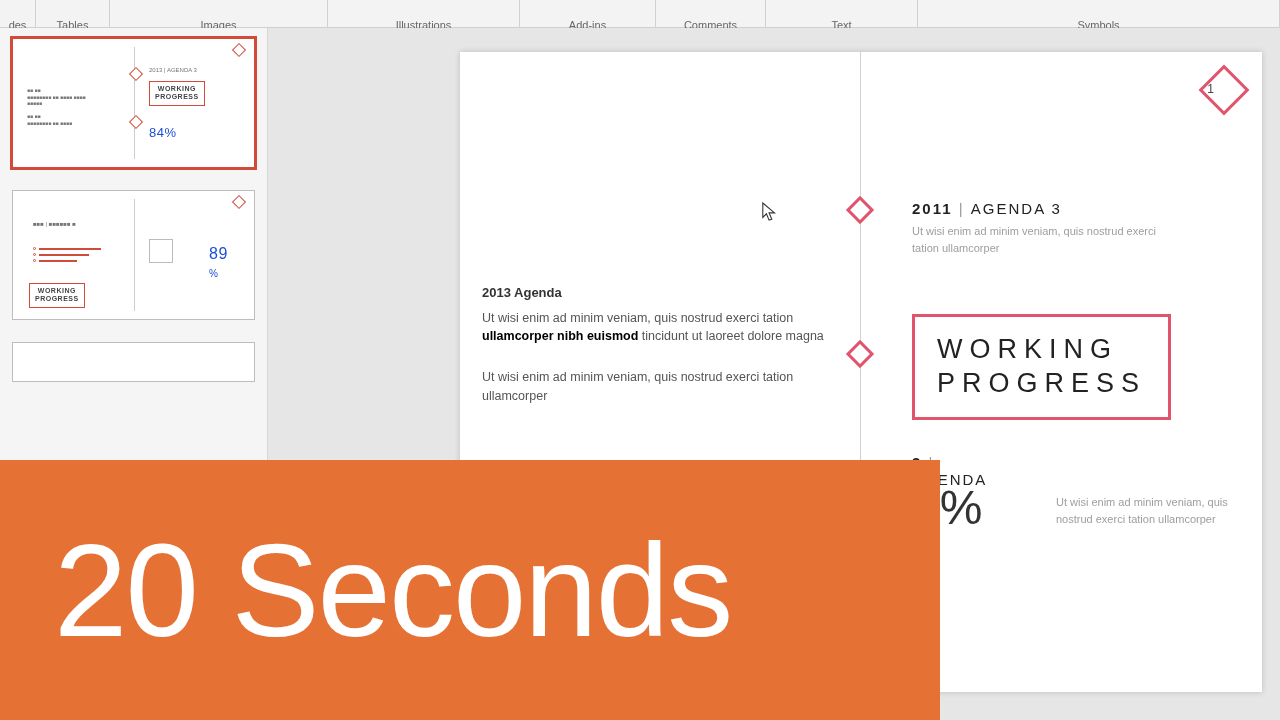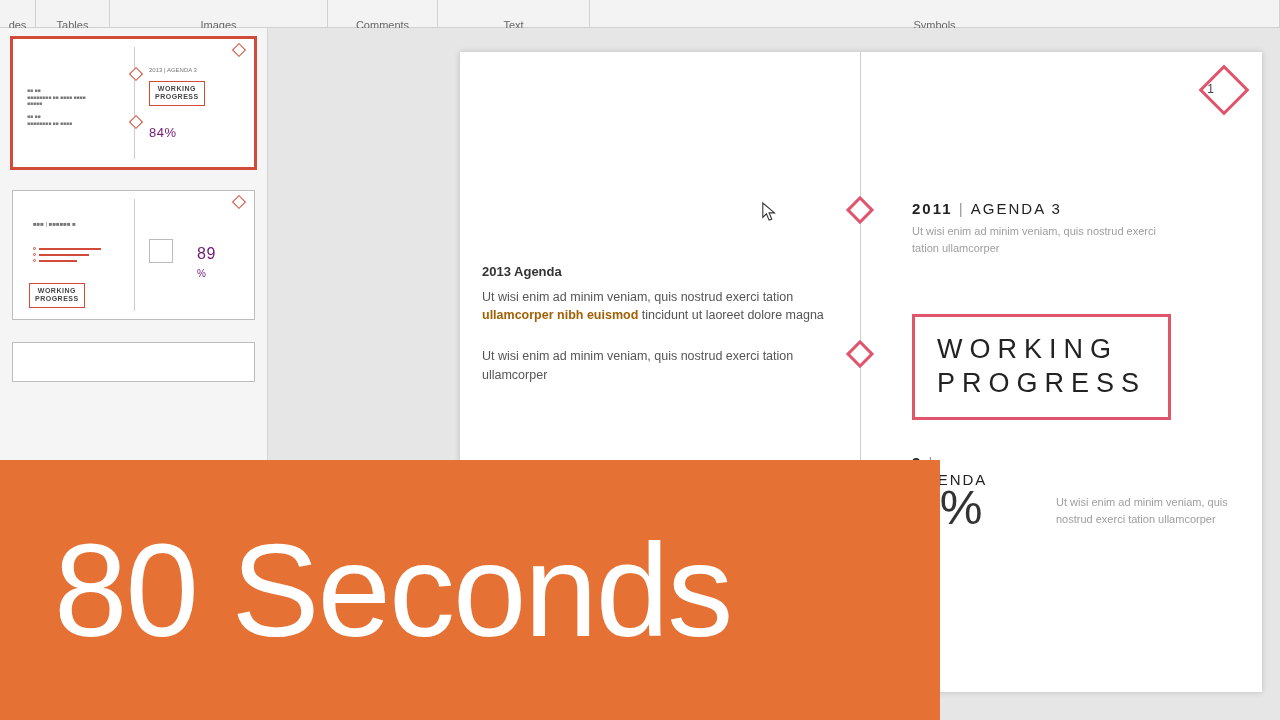--- a/index.html
+++ b/index.html
@@ -18,36 +18,36 @@
   .ribbon .g8 { flex:1; }
   
   .thumb-panel { position:absolute; top:28px; left:0; width:268px; bottom:0; background:#f5f5f5; border-right:1px solid #d6d6d6; padding:10px 12px; overflow:hidden; }
   .thumb { background:#fff; border:1px solid #bdbdbd; margin-bottom:22px; position:relative; height:130px; }
   .thumb.selected { outline:3px solid #d14a3a; outline-offset:-1px; }
   .thumb .vline { position:absolute; top:8px; bottom:8px; left:50%; width:1px; background:#ccc; }
   .thumb .dia { position:absolute; width:10px; height:10px; border:1.5px solid #d14a3a; background:#fff; transform:rotate(45deg); }
   .thumb .dia.tr { top:6px; right:10px; }
   .thumb .block { position:absolute; font-size:5px; color:#777; line-height:1.3; }
   .thumb .box { border:1.5px solid #d14a3a; font-size:7px; letter-spacing:0.5px; font-weight:600; color:#444; padding:3px 5px; text-align:center; line-height:1.2; position:absolute; }
-  .thumb .num { position:absolute; font-size:13px; font-weight:300; color:#701a75; letter-spacing:0.5px; }
+  .thumb .num { position:absolute; font-size:13px; font-weight:300; color:#1d4ed8; letter-spacing:0.5px; }
   .bars { position:absolute; left:20px; top:56px; width:90px; }
   .bars .row { display:flex; align-items:center; margin-bottom:3px; }
   .bars .dot{ width:3px; height:3px; border:1px solid #d14a3a; background:#fff; border-radius:50%; margin-right:3px; }
   .bars .bar { height:2px; background:#d14a3a; }
   
   .canvas-area { position:absolute; top:28px; left:268px; right:0; bottom:0; background:#e6e6e6; }
   .slide { position:absolute; top:24px; left:192px; width:802px; height:640px; background:#fff; box-shadow:0 0 6px rgba(0,0,0,0.18); }
   .slide .center-line { position:absolute; top:0; bottom:0; left:400px; width:1px; background:#d0d0d0; }
   .slide .page-dia { position:absolute; top:20px; right:20px; width:36px; height:36px; border:3px solid #E0546C; background:#fff; transform:rotate(45deg); }
   .slide .page-num-inside { position:absolute; top:30px; right:48px; font-size:12px; color:#444; z-index:2; }
   .slide .dia-mid { position:absolute; width:20px; height:20px; border:3px solid #E0546C; background:#fff; transform:rotate(45deg); left:390px; }
-  .slide .left-col { position:absolute; left:22px; top:210px; width:360px; font-size:12.5px; color:#333; line-height:1.5; }
+  .slide .left-col { position:absolute; left:22px; top:231px; width:360px; font-size:12.5px; color:#333; line-height:1.5; }
   .slide .left-col .hdr { font-weight:700; font-size:13px; margin-bottom:6px; }
   .slide .left-col .para { color:#555; margin-bottom:22px; }
-  .slide .left-col .para b { font-weight:700; color:#a16207; }
+  .slide .left-col .para b { font-weight:700; color:#000000; }
   .slide .right-col { position:absolute; left:452px; top:148px; width:330px; }
   .slide .sect-title { font-weight:700; letter-spacing:2px; font-size:15px; color:#222; }
   .slide .sect-title .bar { font-weight:400; color:#999; }
   .slide .sect-sub { font-size:11px; color:#9e9e9e; margin-top:6px; line-height:1.5; max-width:260px; }
   .slide .wp-box { border:3px solid #E0546C; position:absolute; left:452px; top:262px; padding:16px 22px; }
   .slide .wp-box div { font-size:27px; font-weight:500; letter-spacing:7px; color:#222; line-height:1.25; }
   .slide .pct { position:absolute; left:452px; top:432px; display:flex; align-items:flex-start; gap:14px; }
   .slide .pct .big { font-size:48px; font-weight:300; color:#333; letter-spacing:1px; line-height:1; }
   .slide .pct-right .t1 { font-weight:700; letter-spacing:2px; font-size:15px; color:#222; margin-top:2px; }
   .slide .pct-right .t1 .bar { font-weight:400; color:#999; }
@@ -56,20 +56,22 @@
   .banner { position:absolute; left:0; bottom:0; width:940px; height:260px; background:#E57234; display:flex; align-items:center; padding-left:54px; z-index:10; }
   .banner span { color:#fff; font-size:132px; font-weight:400; letter-spacing:-2px; }
 </style>
 </head>
 <body>
 
 <div class="ribbon">
   <div class="cell g0">des</div>
   <div class="cell g1">Tables</div>
   <div class="cell g2">Images</div>
+  <div class="cell g3">Illustrations</div>
+  <div class="cell g4">Add-ins</div>
   <div class="cell g6">Comments</div>
   <div class="cell g7">Text</div>
   <div class="cell g8">Symbols</div>
 </div>
 
 <div class="thumb-panel">
 
   <div class="thumb selected">
     <div class="vline"></div>
     <div class="dia tr"></div>
@@ -93,21 +95,21 @@
       <div class="row">
           <span class="dot"></span>
           <span class="bar" style="width:50px;"></span>
         </div>
       <div class="row">
           <span class="dot"></span>
           <span class="bar" style="width:38px;"></span>
         </div>
     </div>
     <div style="position:absolute; left:136px; top:48px; width:24px; height:24px; border:1px solid #bbb;"></div>
-    <div class="num" style="left:184px; top:54px; font-size:16px;"><span>89</span><br><span style="font-size:10px;">%</span></div>
+    <div class="num" style="left:196px; top:54px; font-size:16px;"><span>89</span><br><span style="font-size:10px;">%</span></div>
     <div class="box" style="left:16px; top:92px;"><span>WORKING</span><br><span>PROGRESS</span></div>
   </div>
 
   <div class="thumb" style="height:40px;"></div>
 </div>
 
 <div class="canvas-area">
   <div class="slide">
     <div class="center-line"></div>
     <div class="page-dia"></div>
@@ -141,14 +143,14 @@
         <div class="sect-sub" style="margin-top:0;">Ut wisi enim ad minim veniam, quis nostrud exerci tation ullamcorper</div>
     </div>
   </div>
 
   <svg class="cursor" viewBox="0 0 20 24">
     <path d="M2 2 L2 18 L6 14 L9 21 L12 20 L9 13 L15 13 Z" fill="#fff" stroke="#333" stroke-width="1.2"></path>
   </svg>
 </div>
 
 <div class="banner">
-  <span>80 Seconds</span>
+  <span>20 Seconds</span>
 </div>
 
 </body></html>

